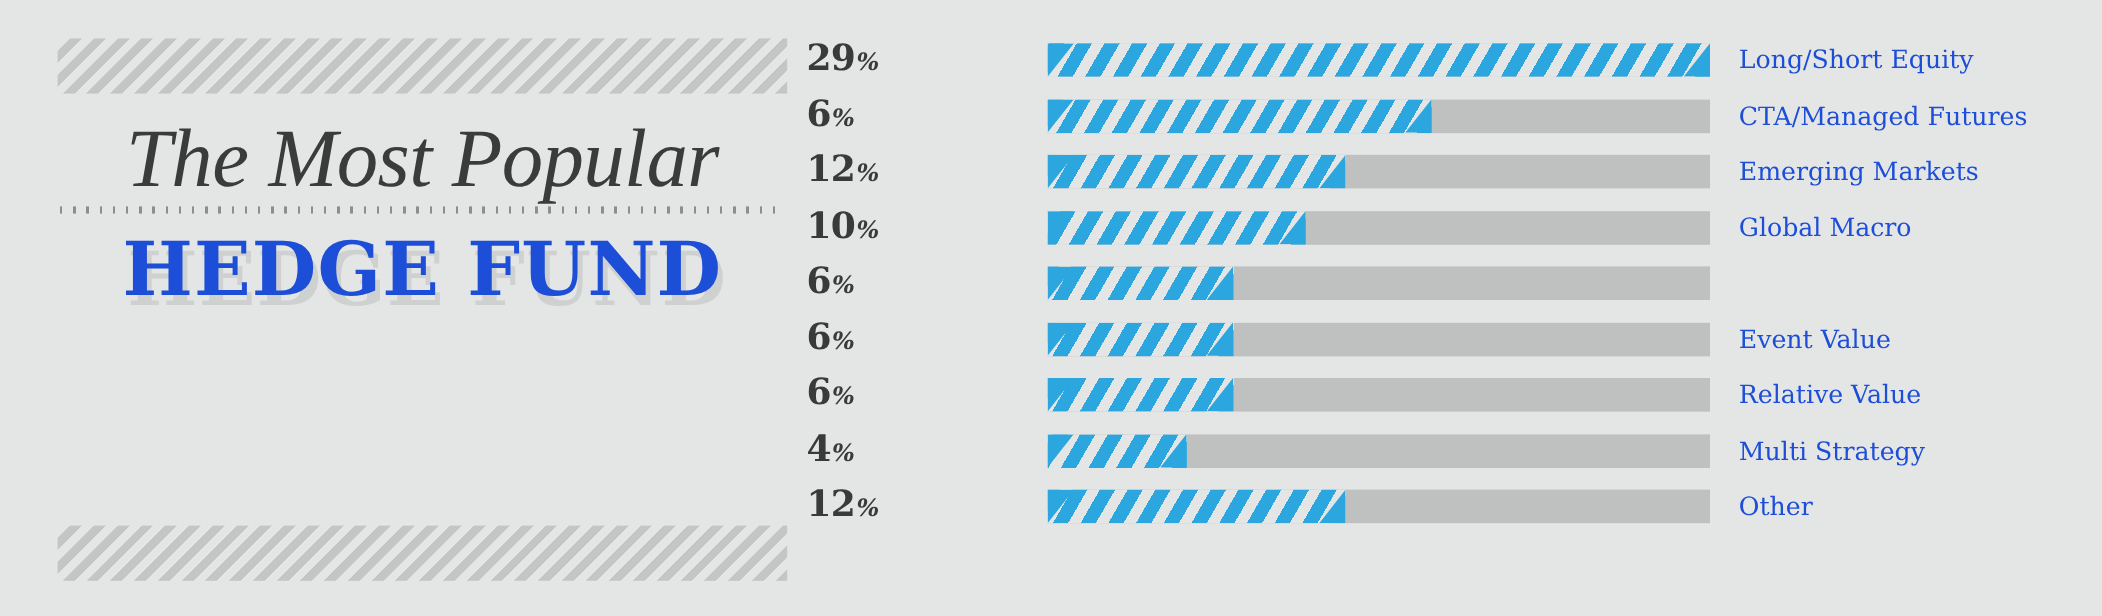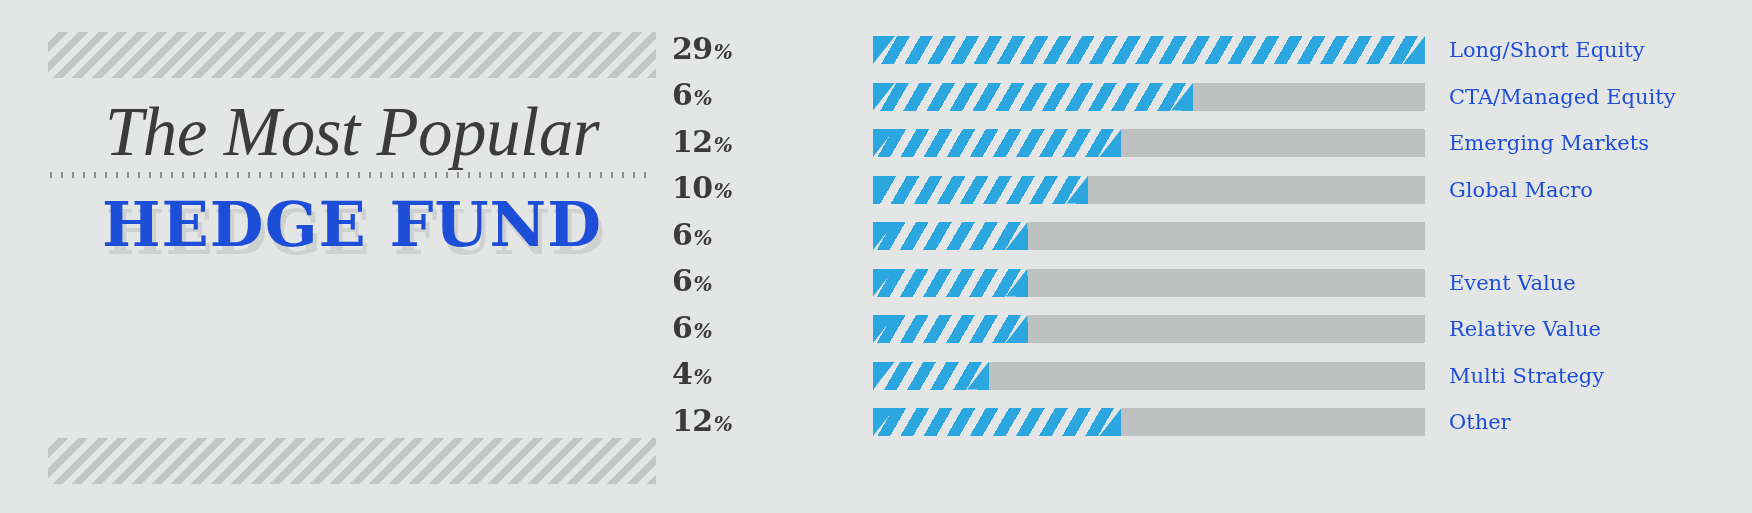--- a/index.html
+++ b/index.html
@@ -221,21 +221,21 @@
         <div class="track">
           <div class="fill" style="width: 100%;"></div>
         </div>
         <div class="cat-label">Long/Short Equity</div>
       </div>
       <div class="bar-row" style="top: 80.5px;">
         <div class="pct"><span>6</span><span class="sym">%</span></div>
         <div class="track">
           <div class="fill" style="width: 58%;"></div>
         </div>
-        <div class="cat-label">CTA/Managed Equity</div>
+        <div class="cat-label">CTA/Managed Futures</div>
       </div>
       <div class="bar-row" style="top: 127px;">
         <div class="pct"><span>12</span><span class="sym">%</span></div>
         <div class="track">
           <div class="fill" style="width: 45%;"></div>
         </div>
         <div class="cat-label">Emerging Markets</div>
       </div>
       <div class="bar-row" style="top: 173.5px;">
         <div class="pct"><span>10</span><span class="sym">%</span></div>

